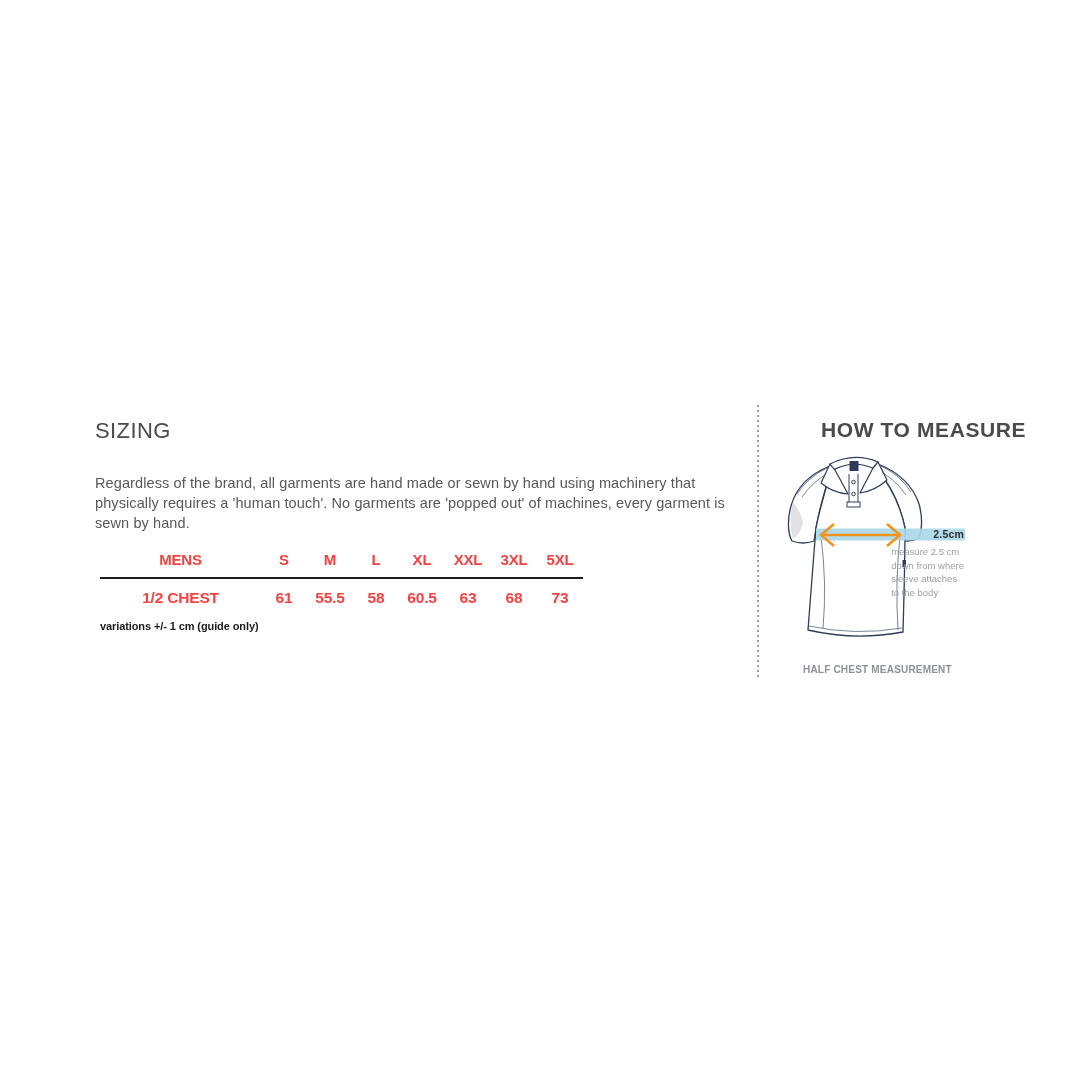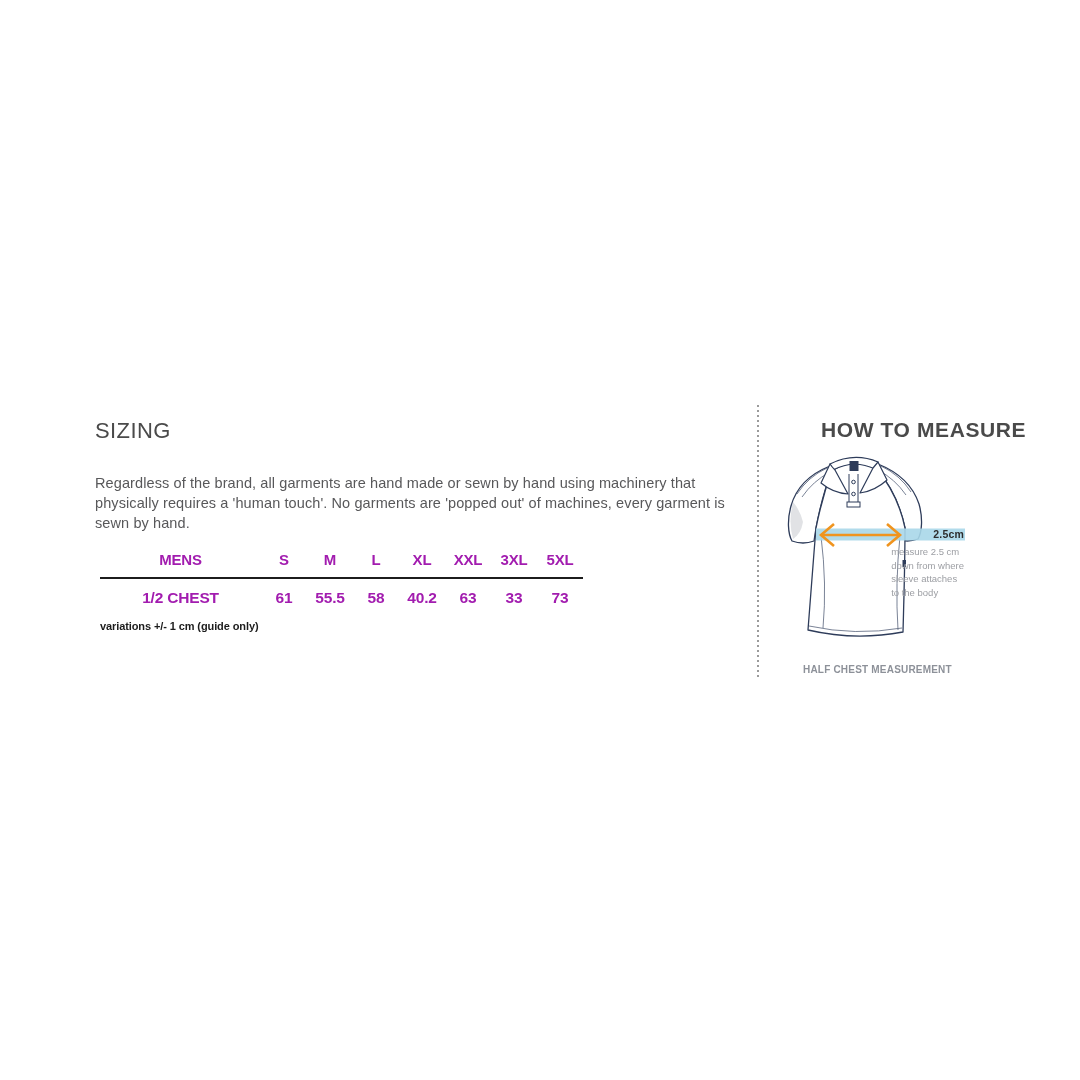--- a/index.html
+++ b/index.html
@@ -15,21 +15,21 @@
     font-size:22px; font-weight:400; letter-spacing:.4px; color:#4a4a4a;
   }
   .sizing-desc {
     position:absolute; left:95px; top:473px; width:640px;
     font-size:14.5px; line-height:20px; color:#58585a; letter-spacing:.1px;
   }
 
   .size-table-wrap { position:absolute; left:100px; top:548px; }
   table.size-table { border-collapse:collapse; table-layout:fixed; width:483px; }
   table.size-table td {
-    text-align:center; font-weight:700; color:#a21caf;
+    text-align:center; font-weight:700; color:#ef4444;
     font-size:15px; letter-spacing:-.2px;
   }
   table.size-table .hrow td { padding:3px 0 9px 0; border-bottom:2.5px solid #1c1c1c; }
   table.size-table .drow td { padding:10px 0 0 0; font-size:15.5px; }
   td.c-name { width:161px; }
   td.c-val  { width:46px; }
   .size-note {
     margin-top:13px; font-size:11px; font-weight:700; color:#1c1c1c; letter-spacing:-.1px;
   }
 
@@ -77,23 +77,23 @@
       <td class="c-val">XL</td>
       <td class="c-val">XXL</td>
       <td class="c-val">3XL</td>
       <td class="c-val">5XL</td>
     </tr>
     <tr class="drow">
       <td class="c-name">1/2 CHEST</td>
       <td class="c-val">61</td>
       <td class="c-val">55.5</td>
       <td class="c-val">58</td>
-      <td class="c-val">40.2</td>
+      <td class="c-val">60.5</td>
       <td class="c-val">63</td>
-      <td class="c-val">33</td>
+      <td class="c-val">68</td>
       <td class="c-val">73</td>
     </tr>
   </tbody>
     </table>
   <div class="size-note">variations +/- 1 cm (guide only)</div>
 </div>
 
 <div class="v-divider"></div>
 
 <h2 class="measure-title">HOW TO MEASURE</h2>

